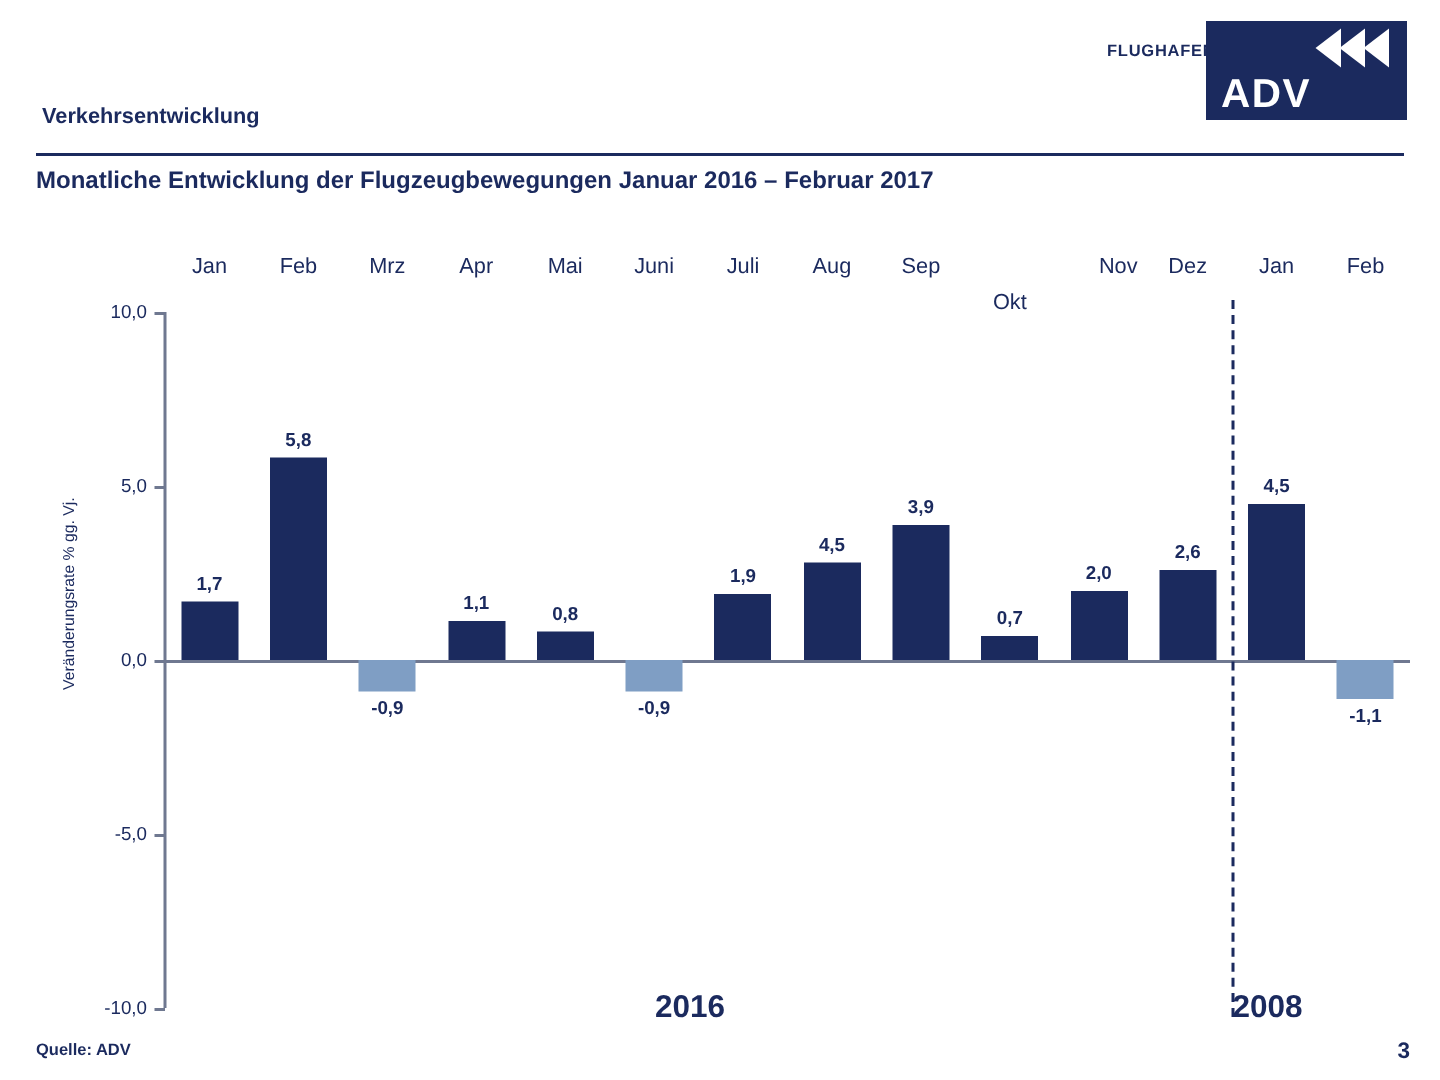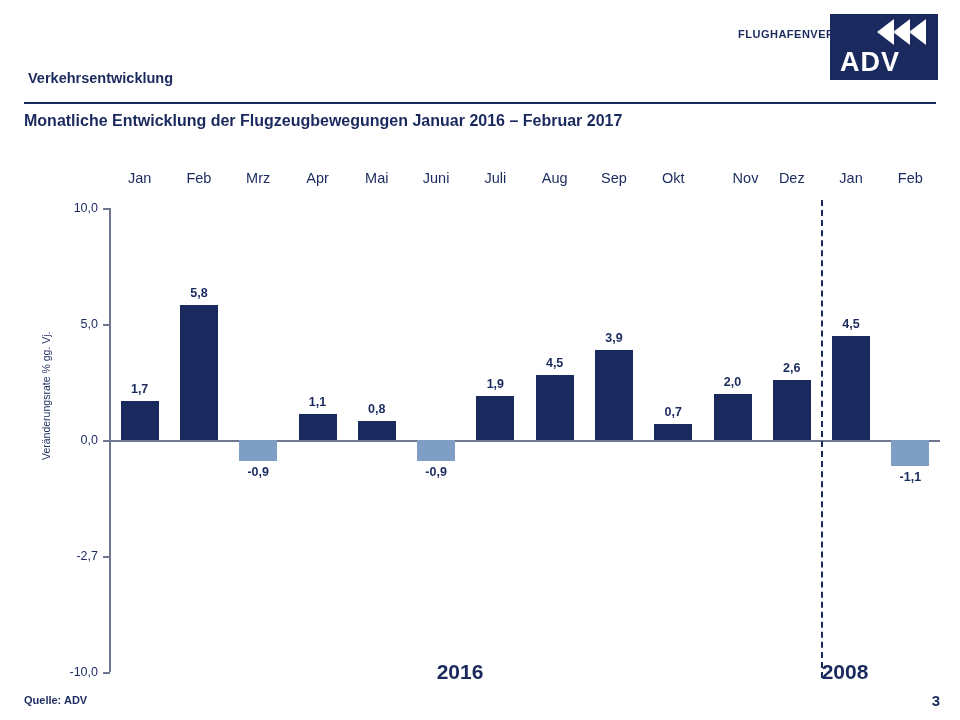--- a/index.html
+++ b/index.html
@@ -30,21 +30,21 @@
     top: 14px;
     font-size: 11px;
     font-weight: bold;
     letter-spacing: 0.5px;
     color: #1b2a5e;
   }
   #logo-mark {
     position: absolute;
     right: 0;
     top: 0;
-    width: 108px;
+    width: 134px;
     height: 66px;
     background: #1b2a5e;
   }
   #logo-mark .chev {
     position: absolute;
     top: 5px;
     width: 0;
     height: 0;
     border-top: 13px solid transparent;
     border-bottom: 13px solid transparent;
@@ -230,21 +230,21 @@
   <div id="plot">
     <div class="axis-v"></div>
   <div class="tick" style="top: 0px;"></div>
       <div class="ylabel-txt" style="top: 0px;">10,0</div>
       <div class="tick" style="top: 116px;"></div>
       <div class="ylabel-txt" style="top: 116px;">5,0</div>
       <div class="tick" style="top: 232px;"></div>
       <div class="ylabel-txt" style="top: 232px;">0,0</div>
       <div class="zeroline" style="top: 232px;"></div>
       <div class="tick" style="top: 348px;"></div>
-      <div class="ylabel-txt" style="top: 348px;">-2,7</div>
+      <div class="ylabel-txt" style="top: 348px;">-5,0</div>
       <div class="tick" style="top: 464px;"></div>
       <div class="ylabel-txt" style="top: 464px;">-10,0</div>
       <div class="bar" style="left: 10.6429px; top: 192.56px; width: 38px; height: 39.44px;"></div>
       <div class="vlabel" style="left: 29.6429px; top: 173.56px;">1,7</div>
       <div class="bar" style="left: 69.9286px; top: 97.44px; width: 38px; height: 134.56px;"></div>
       <div class="vlabel" style="left: 88.9286px; top: 78.44px;">5,8</div>
       <div class="bar neg" style="left: 129.214px; top: 232px; width: 38px; height: 20.88px;"></div>
       <div class="vlabel" style="left: 148.214px; top: 256.88px;">-0,9</div>
       <div class="bar" style="left: 188.5px; top: 206.48px; width: 38px; height: 25.52px;"></div>
       <div class="vlabel" style="left: 207.5px; top: 187.48px;">1,1</div>
@@ -274,21 +274,21 @@
   <div class="yeartag" style="left:845px;">2008</div>
 <div class="colhead" style="left: 139.643px;">Jan</div>
     <div class="colhead" style="left: 198.929px;">Feb</div>
     <div class="colhead" style="left: 258.214px;">Mrz</div>
     <div class="colhead" style="left: 317.5px;">Apr</div>
     <div class="colhead" style="left: 376.786px;">Mai</div>
     <div class="colhead" style="left: 436.071px;">Juni</div>
     <div class="colhead" style="left: 495.357px;">Juli</div>
     <div class="colhead" style="left: 554.643px;">Aug</div>
     <div class="colhead" style="left: 613.929px;">Sep</div>
-    <div class="colhead" style="left: 673.214px;">Okt</div>
+    <div class="colhead" style="left: 673.214px; margin-top: 24px;">Okt</div>
     <div class="colhead" style="left: 732.5px; padding-left: 26px;">Nov</div>
     <div class="colhead" style="left: 791.786px;">Dez</div>
     <div class="colhead" style="left: 851.071px;">Jan</div>
     <div class="colhead" style="left: 910.357px;">Feb</div>
     <div id="divider" style="left: 821.429px;"></div>
   </div>
 
 <div id="source">Quelle: ADV</div>
 <div id="pageno">3</div>
 

